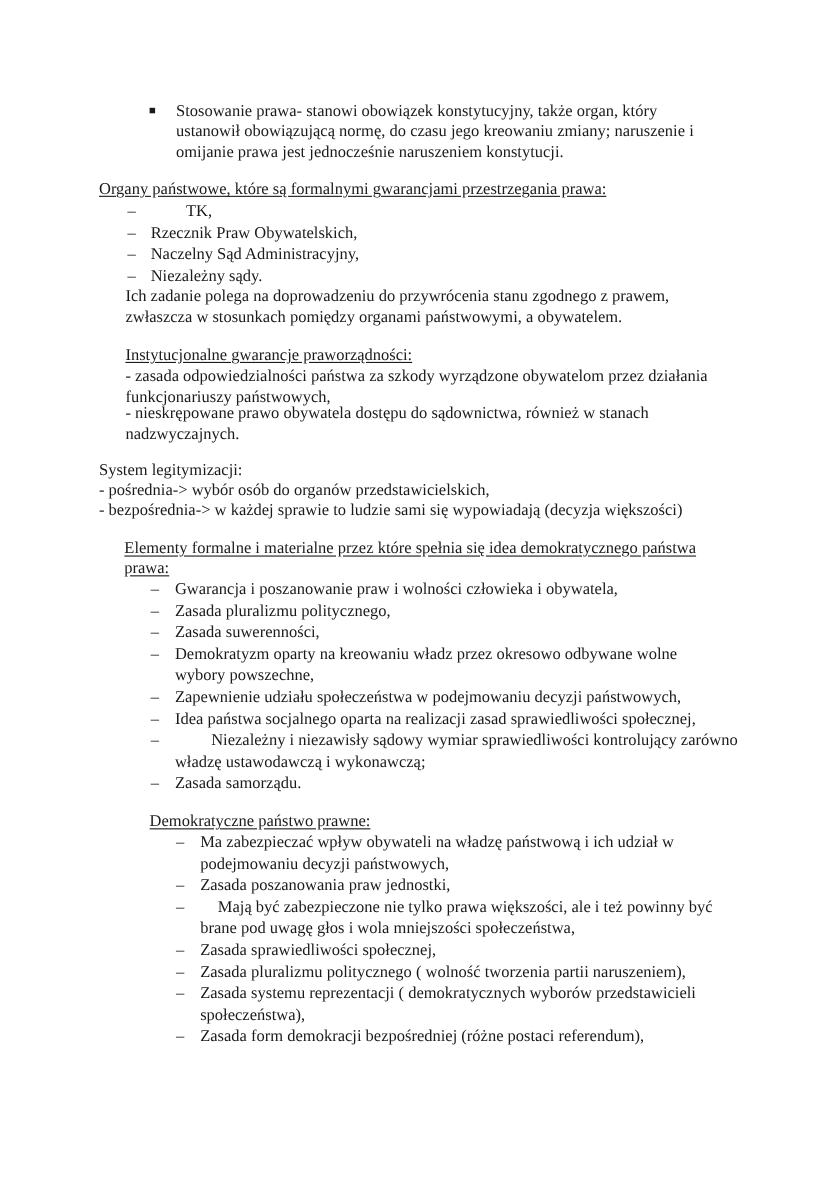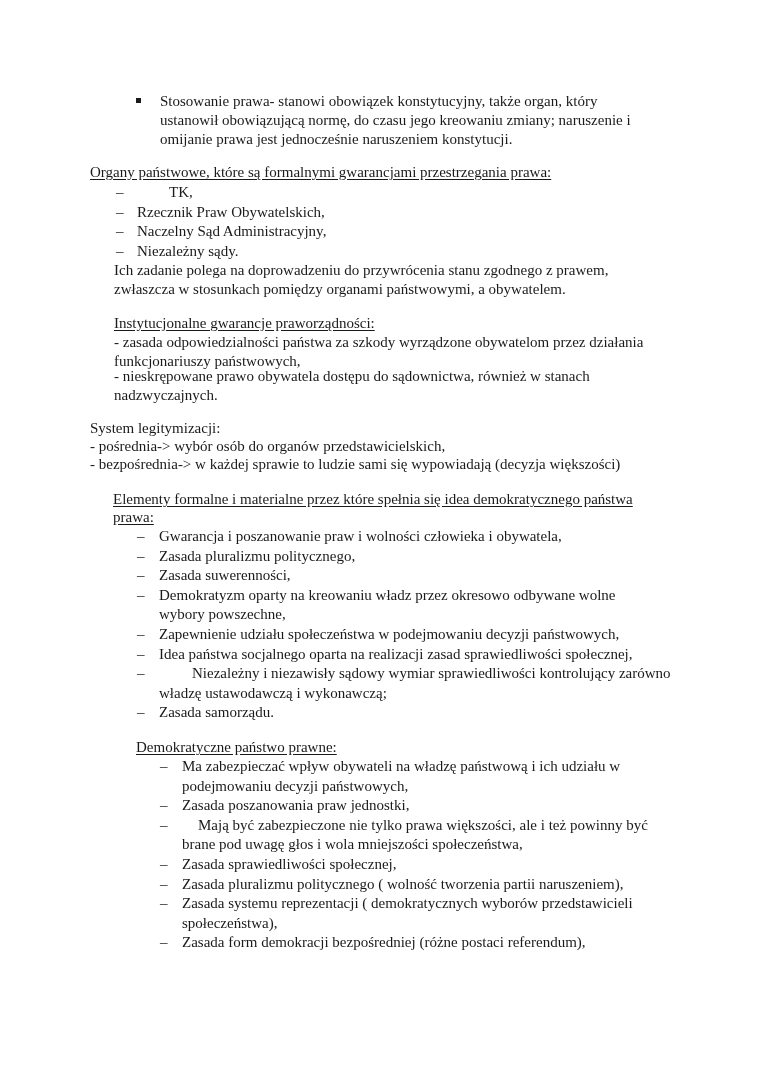--- a/index.html
+++ b/index.html
@@ -100,21 +100,21 @@
           <div class="line" style="left: 159px; top: 703.4px;">Zasada samorządu.</div>
         </div>
       </div>
   </div>
 
   <div>
     <div class="line u" style="left:136px; top:738px;">Demokratyczne państwo prawne:</div>
     <div id="demokratyczne-list">
         <div>
           <div class="marker" style="left: 160px; top: 757px;">–</div>
-          <div class="line" style="left: 182px; top: 757px;">Ma zabezpieczać wpływ obywateli na władzę państwową i ich udziału w</div>
+          <div class="line" style="left: 182px; top: 757px;">Ma zabezpieczać wpływ obywateli na władzę państwową i ich udział w</div>
           <div class="line" style="left: 182px; top: 776.6px;">podejmowaniu decyzji państwowych,</div>
         </div>
         <div>
           <div class="marker" style="left: 160px; top: 796.2px;">–</div>
           <div class="line" style="left: 182px; top: 796.2px;">Zasada poszanowania praw jednostki,</div>
         </div>
         <div>
           <div class="marker" style="left: 160px; top: 815.8px;">–</div>
           <div class="line" style="left: 182px; top: 815.8px; margin-left: 16px;">Mają być zabezpieczone nie tylko prawa większości, ale i też powinny być</div>
           <div class="line" style="left: 182px; top: 835.4px;">brane pod uwagę głos i wola mniejszości społeczeństwa,</div>

